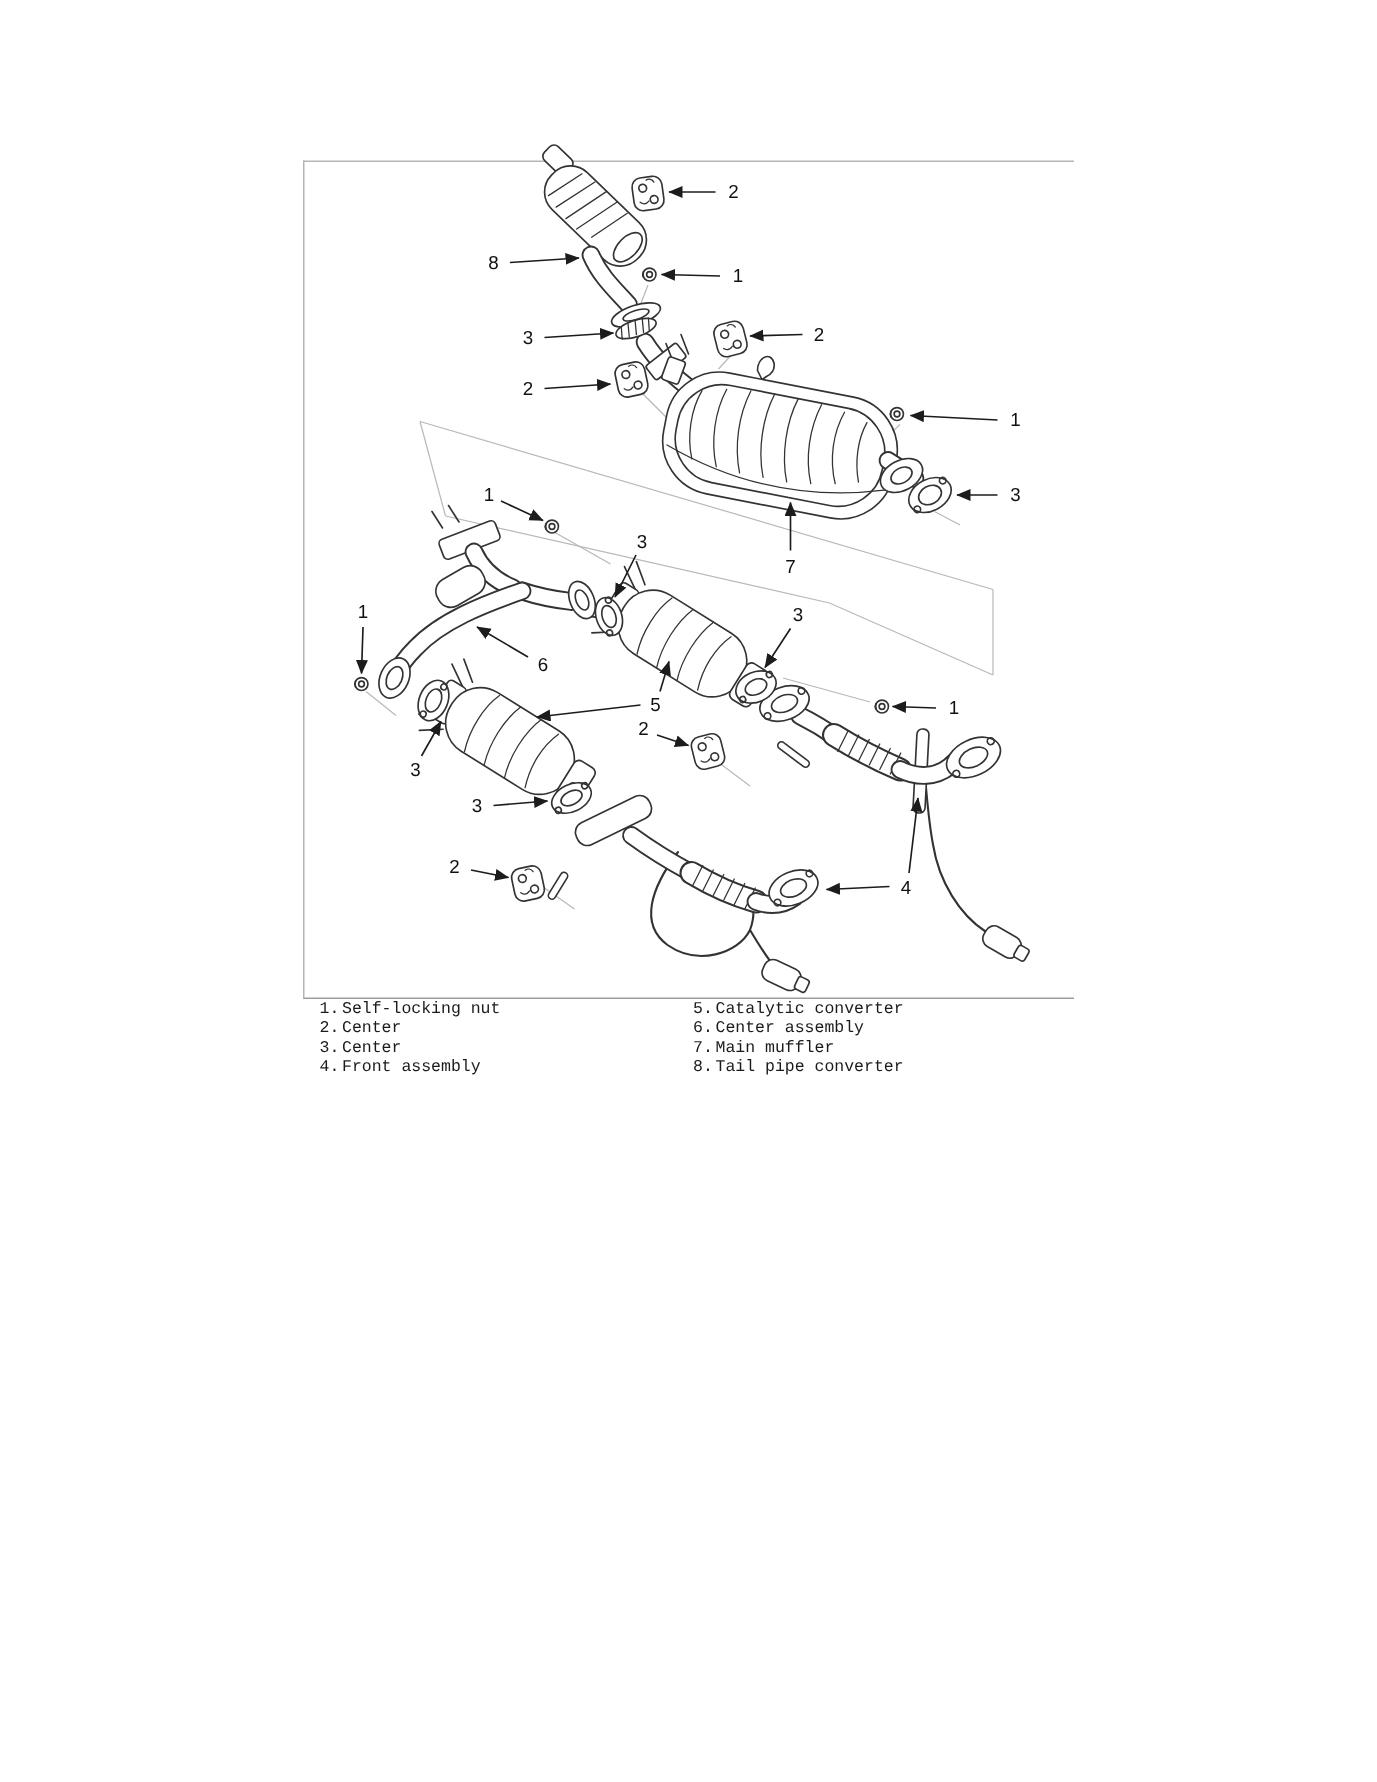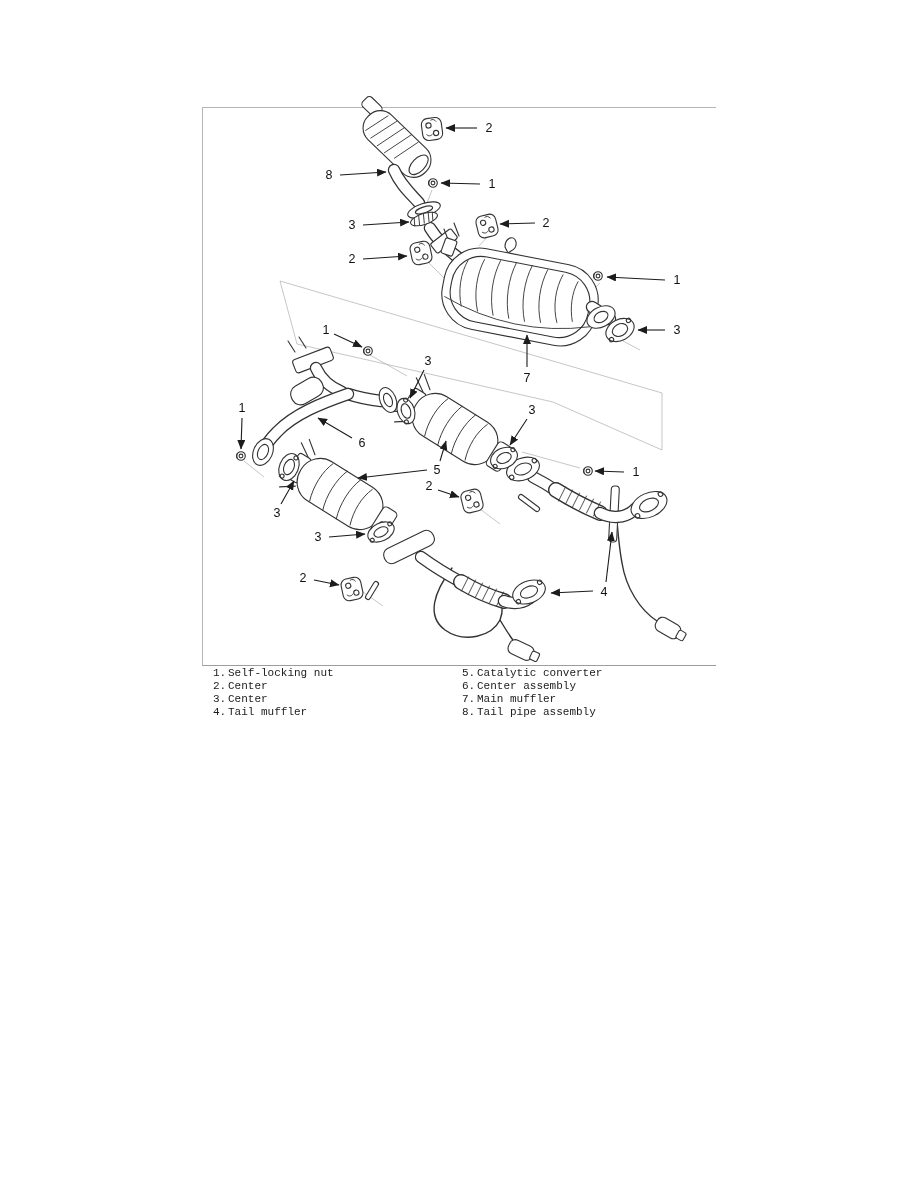--- a/index.html
+++ b/index.html
@@ -346,22 +346,22 @@
         <line x1="606" y1="582" x2="612" y2="532" class="callout-line" marker-end="url(#ah)"></line>
         <line x1="593" y1="591" x2="551" y2="593" class="callout-line" marker-end="url(#ah)"></line>
         <text x="604" y="596.2" class="callout-num">4</text>
       </g>
   </svg>
 
   <div class="legend-col left">
     <div class="legend-row"><span class="lnum">1.</span><span>Self-locking nut</span></div>
     <div class="legend-row"><span class="lnum">2.</span><span>Center</span></div>
     <div class="legend-row"><span class="lnum">3.</span><span>Center</span></div>
-    <div class="legend-row"><span class="lnum">4.</span><span>Tail muffler</span></div>
+    <div class="legend-row"><span class="lnum">4.</span><span>Front assembly</span></div>
   </div>
   <div class="legend-col right">
     <div class="legend-row"><span class="lnum">5.</span><span>Catalytic converter</span></div>
     <div class="legend-row"><span class="lnum">6.</span><span>Center assembly</span></div>
     <div class="legend-row"><span class="lnum">7.</span><span>Main muffler</span></div>
-    <div class="legend-row"><span class="lnum">8.</span><span>Tail pipe assembly</span></div>
+    <div class="legend-row"><span class="lnum">8.</span><span>Tail pipe converter</span></div>
   </div>
 
 </div>
 
 </body></html>

